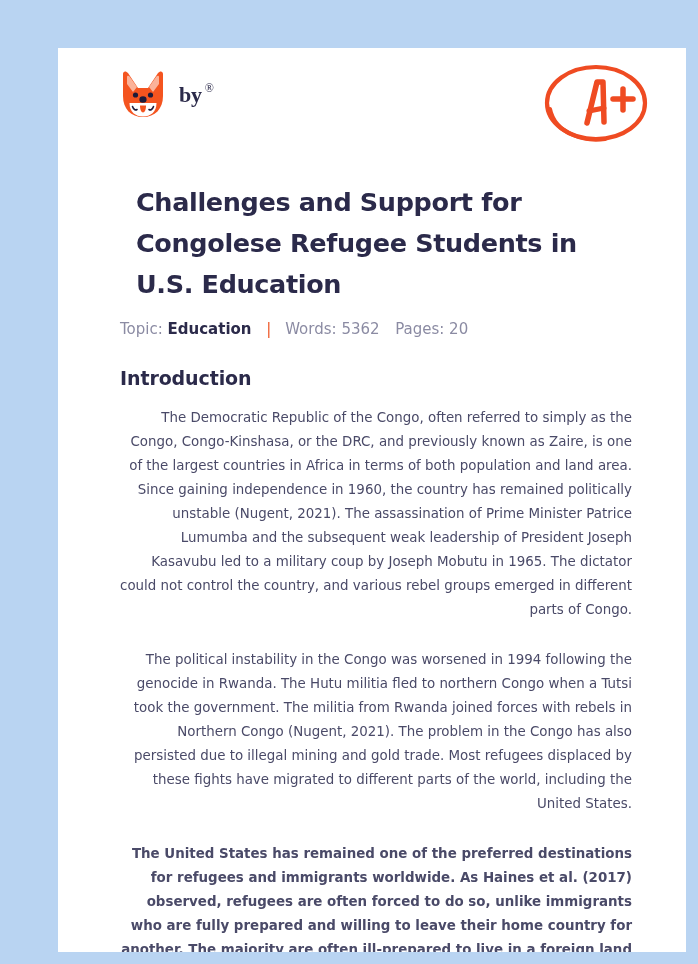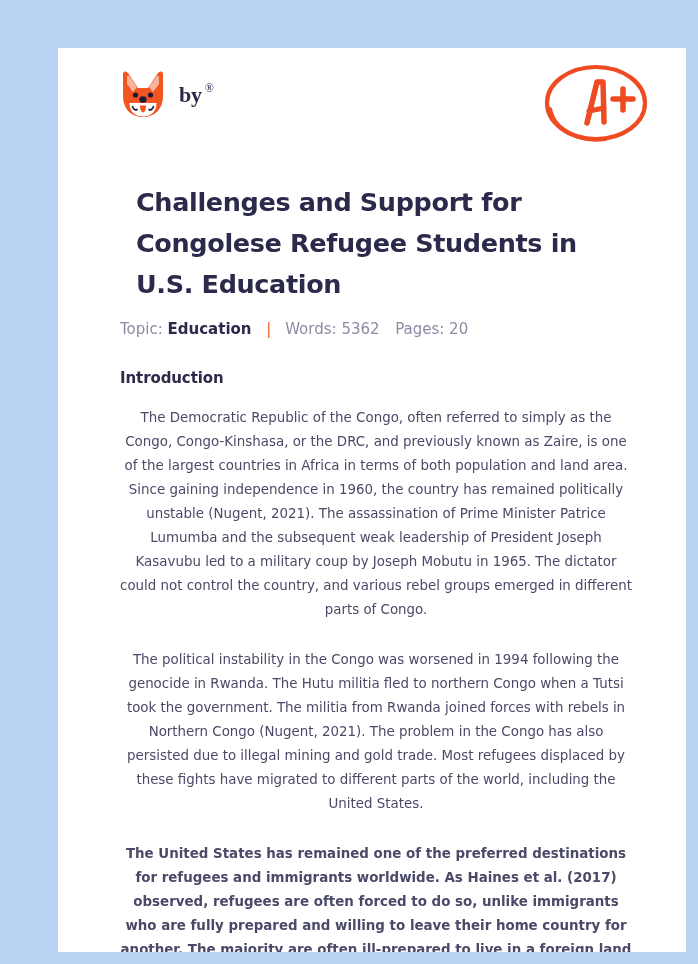--- a/index.html
+++ b/index.html
@@ -116,35 +116,35 @@
     color: #ef5a2a;
     margin: 0 9px 0 10px;
   }
   .doc-meta .meta-gap { display: inline-block; width: 6px; }
 
   
   .section-heading {
     margin: 0;
     padding: 0;
     margin-top: 30px;
-    font-size: 15px;
+    font-size: 19px;
     font-weight: bold;
     color: #2b2a4a;
     letter-spacing: -0.1px;
     line-height: 22px;
   }
 
   
   .body-text { margin-top: 17px; }
   .body-text p {
     margin: 0 0 26px 0;
     font-size: 13.4px;
     line-height: 24px;
     color: #4a4a68;
-    text-align: center;
+    text-align: right;
     width: 512px;
   }
   .body-text p:last-child { margin-bottom: 0; font-weight: bold; }
 </style>
 </head>
 <body>
 
 <div class="viewport">
   <div class="page">
     <div class="page-inner">

